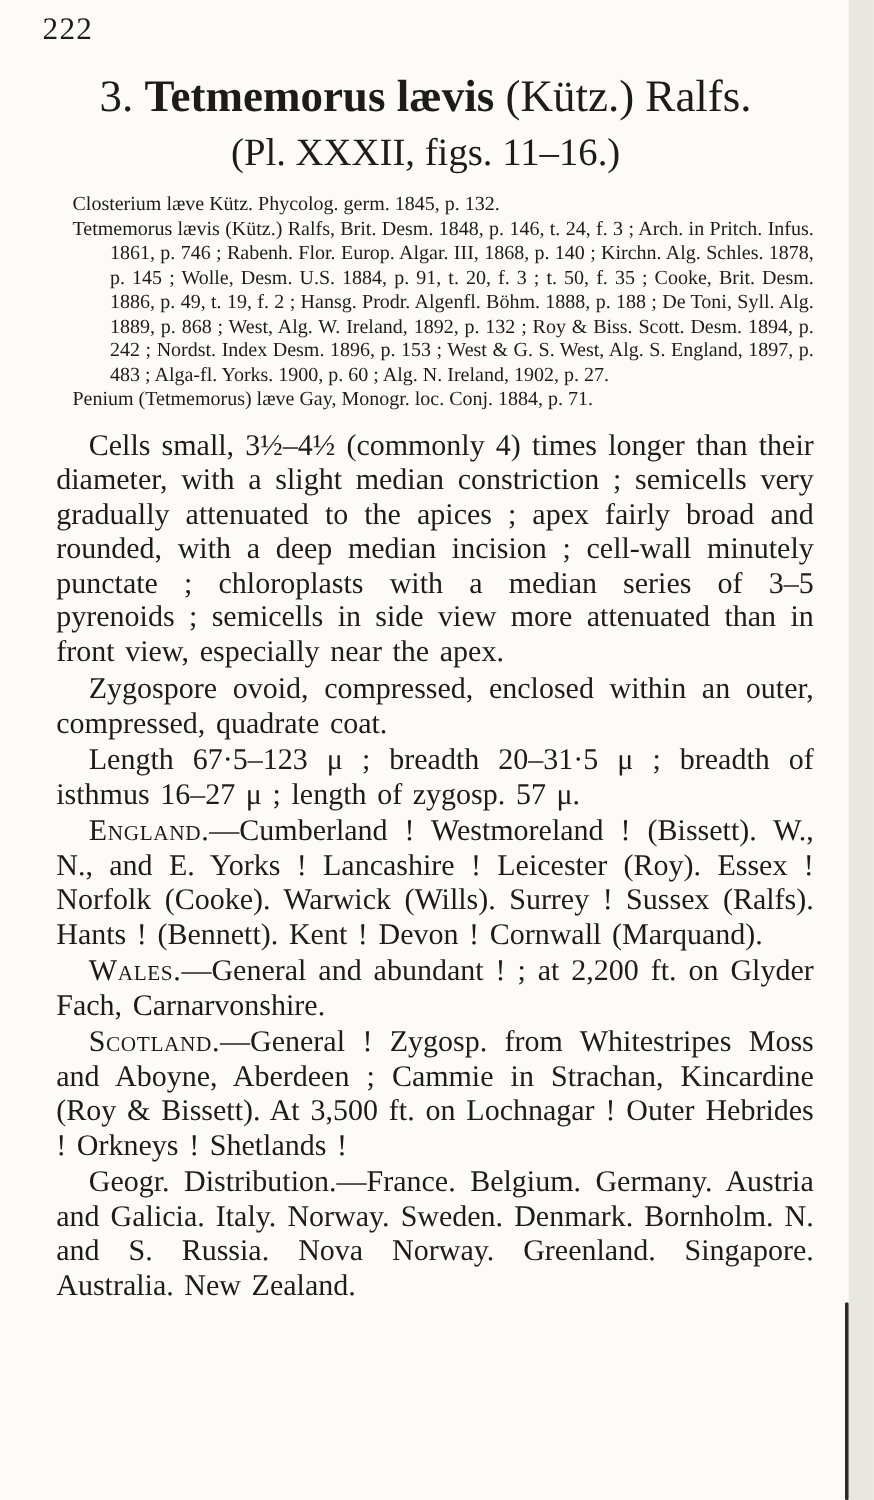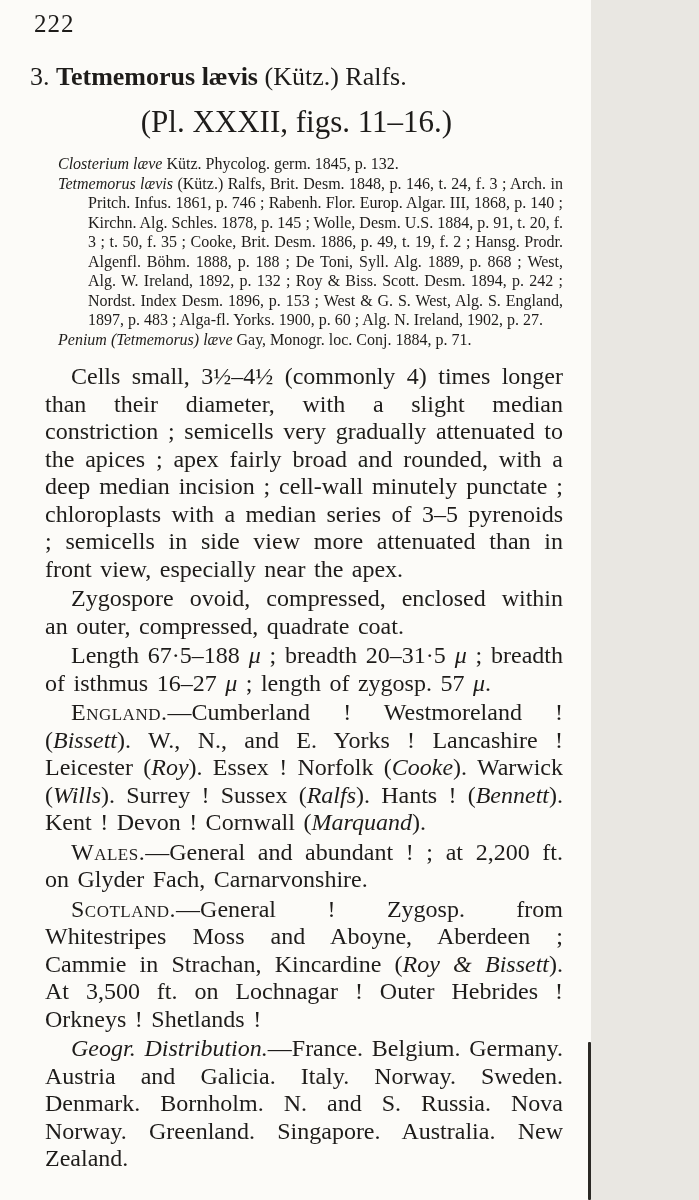--- a/index.html
+++ b/index.html
@@ -1,18 +1,18 @@
 <!DOCTYPE html>
 <html><head>
 <meta charset="utf-8">
 <style>
   html, body { margin: 0; padding: 0; }
   body { background: #e9e7e2; }
   .page {
-    width: 591px;
+    width: 679px;
     height: 1200px;
     margin: 0;
     background: #fcfbf8;
     color: #1e1c1a;
     font-family: "Liberation Serif", "DejaVu Serif", serif;
     position: relative;
     box-sizing: border-box;
     padding: 8px 28px 0 30px;
     overflow: hidden;
   }
@@ -21,22 +21,22 @@
     position: absolute; left: 4px; top: 2px;
     font-size: 25px; letter-spacing: 1px;
   }
   .running-title {
     display: block; text-align: center;
     font-size: 17px; letter-spacing: 3.5px; word-spacing: 9px;
     padding-top: 7px;
   }
   .species-heading {
     margin: 18px 0 10px;
-    text-align: left;
-    font-size: 26px;
+    text-align: center;
+    font-size: 36px;
     font-weight: 400;
     line-height: 34px;
   }
   .plate-line {
     text-align: center;
     font-size: 31px;
     margin: 0 0 14px 0;
   }
   .synonymy {
     font-size: 16px;
@@ -53,21 +53,21 @@
     font-size: 24px;
     line-height: 27.5px;
   }
   .para {
     margin: 0 0 2px 15px;
     text-align: justify;
     text-indent: 26px;
     word-spacing: 2.5px;
   }
   .seg-plain  { font-style: normal; }
-  .seg-italic { font-style: italic; }
+  .seg-italic { }
   .seg-bold   { font-weight: bold; }
   .seg-smallcaps { font-variant: small-caps; letter-spacing: 0.5px; font-family: Liberation Serif, serif; }
   .scan-edge {
     position: absolute;
     right: 0; top: 1042px;
     width: 3px; height: 158px;
     background: #2b2925;
     border-radius: 1px;
   }
 </style>
@@ -86,21 +86,21 @@
 
   <section class="synonymy">
     <p class="syn"><span class="seg-italic">Closterium læve</span><span class="seg-plain"> Kütz. Phycolog. germ. 1845, p. 132.</span></p>
     <p class="syn"><span class="seg-italic">Tetmemorus lævis</span><span class="seg-plain"> (Kütz.) Ralfs, Brit. Desm. 1848, p. 146, t. 24, f. 3 ; Arch. in Pritch. Infus. 1861, p. 746 ; Rabenh. Flor. Europ. Algar. III, 1868, p. 140 ; Kirchn. Alg. Schles. 1878, p. 145 ; Wolle, Desm. U.S. 1884, p. 91, t. 20, f. 3 ; t. 50, f. 35 ; Cooke, Brit. Desm. 1886, p. 49, t. 19, f. 2 ; Hansg. Prodr. Algenfl. Böhm. 1888, p. 188 ; De Toni, Syll. Alg. 1889, p. 868 ; West, Alg. W. Ireland, 1892, p. 132 ; Roy &amp; Biss. Scott. Desm. 1894, p. 242 ; Nordst. Index Desm. 1896, p. 153 ; West &amp; G. S. West, Alg. S. England, 1897, p. 483 ; Alga-fl. Yorks. 1900, p. 60 ; Alg. N. Ireland, 1902, p. 27.</span></p>
     <p class="syn"><span class="seg-italic">Penium (Tetmemorus) læve</span><span class="seg-plain"> Gay, Monogr. loc. Conj. 1884, p. 71.</span></p>
   </section>
 
   <section class="body-text">
     <p class="para"><span class="seg-plain">Cells small, 3½–4½ (commonly 4) times longer than their diameter, with a slight median constriction ; semicells very gradually attenuated to the apices ; apex fairly broad and rounded, with a deep median incision ; cell-wall minutely punctate ; chloroplasts with a median series of 3–5 pyrenoids ; semicells in side view more attenuated than in front view, especially near the apex.</span></p>
     <p class="para"><span class="seg-plain">Zygospore ovoid, compressed, enclosed within an outer, compressed, quadrate coat.</span></p>
-    <p class="para"><span class="seg-plain">Length 67·5–188 </span><span class="seg-italic">μ</span><span class="seg-plain"> ; breadth 20–31·5 </span><span class="seg-italic">μ</span><span class="seg-plain"> ; breadth of isthmus 16–27 </span><span class="seg-italic">μ</span><span class="seg-plain"> ; length of zygosp. 57 </span><span class="seg-italic">μ</span><span class="seg-plain">.</span></p>
+    <p class="para"><span class="seg-plain">Length 67·5–123 </span><span class="seg-italic">μ</span><span class="seg-plain"> ; breadth 20–31·5 </span><span class="seg-italic">μ</span><span class="seg-plain"> ; breadth of isthmus 16–27 </span><span class="seg-italic">μ</span><span class="seg-plain"> ; length of zygosp. 57 </span><span class="seg-italic">μ</span><span class="seg-plain">.</span></p>
     <p class="para"><span class="seg-smallcaps">England.</span><span class="seg-plain">—Cumberland ! Westmoreland ! (</span><span class="seg-italic">Bissett</span><span class="seg-plain">). W., N., and E. Yorks ! Lancashire ! Leicester (</span><span class="seg-italic">Roy</span><span class="seg-plain">). Essex ! Norfolk (</span><span class="seg-italic">Cooke</span><span class="seg-plain">). Warwick (</span><span class="seg-italic">Wills</span><span class="seg-plain">). Surrey ! Sussex (</span><span class="seg-italic">Ralfs</span><span class="seg-plain">). Hants ! (</span><span class="seg-italic">Bennett</span><span class="seg-plain">). Kent ! Devon ! Cornwall (</span><span class="seg-italic">Marquand</span><span class="seg-plain">).</span></p>
     <p class="para"><span class="seg-smallcaps">Wales.</span><span class="seg-plain">—General and abundant ! ; at 2,200 ft. on Glyder Fach, Carnarvonshire.</span></p>
     <p class="para"><span class="seg-smallcaps">Scotland.</span><span class="seg-plain">—General ! Zygosp. from Whitestripes Moss and Aboyne, Aberdeen ; Cammie in Strachan, Kincardine (</span><span class="seg-italic">Roy &amp; Bissett</span><span class="seg-plain">). At 3,500 ft. on Lochnagar ! Outer Hebrides ! Orkneys ! Shetlands !</span></p>
     <p class="para"><span class="seg-italic">Geogr. Distribution.</span><span class="seg-plain">—France. Belgium. Germany. Austria and Galicia. Italy. Norway. Sweden. Denmark. Bornholm. N. and S. Russia. Nova Norway. Greenland. Singapore. Australia. New Zealand.</span></p>
   </section>
 
   <div class="scan-edge"></div>
 
 </div>
 

